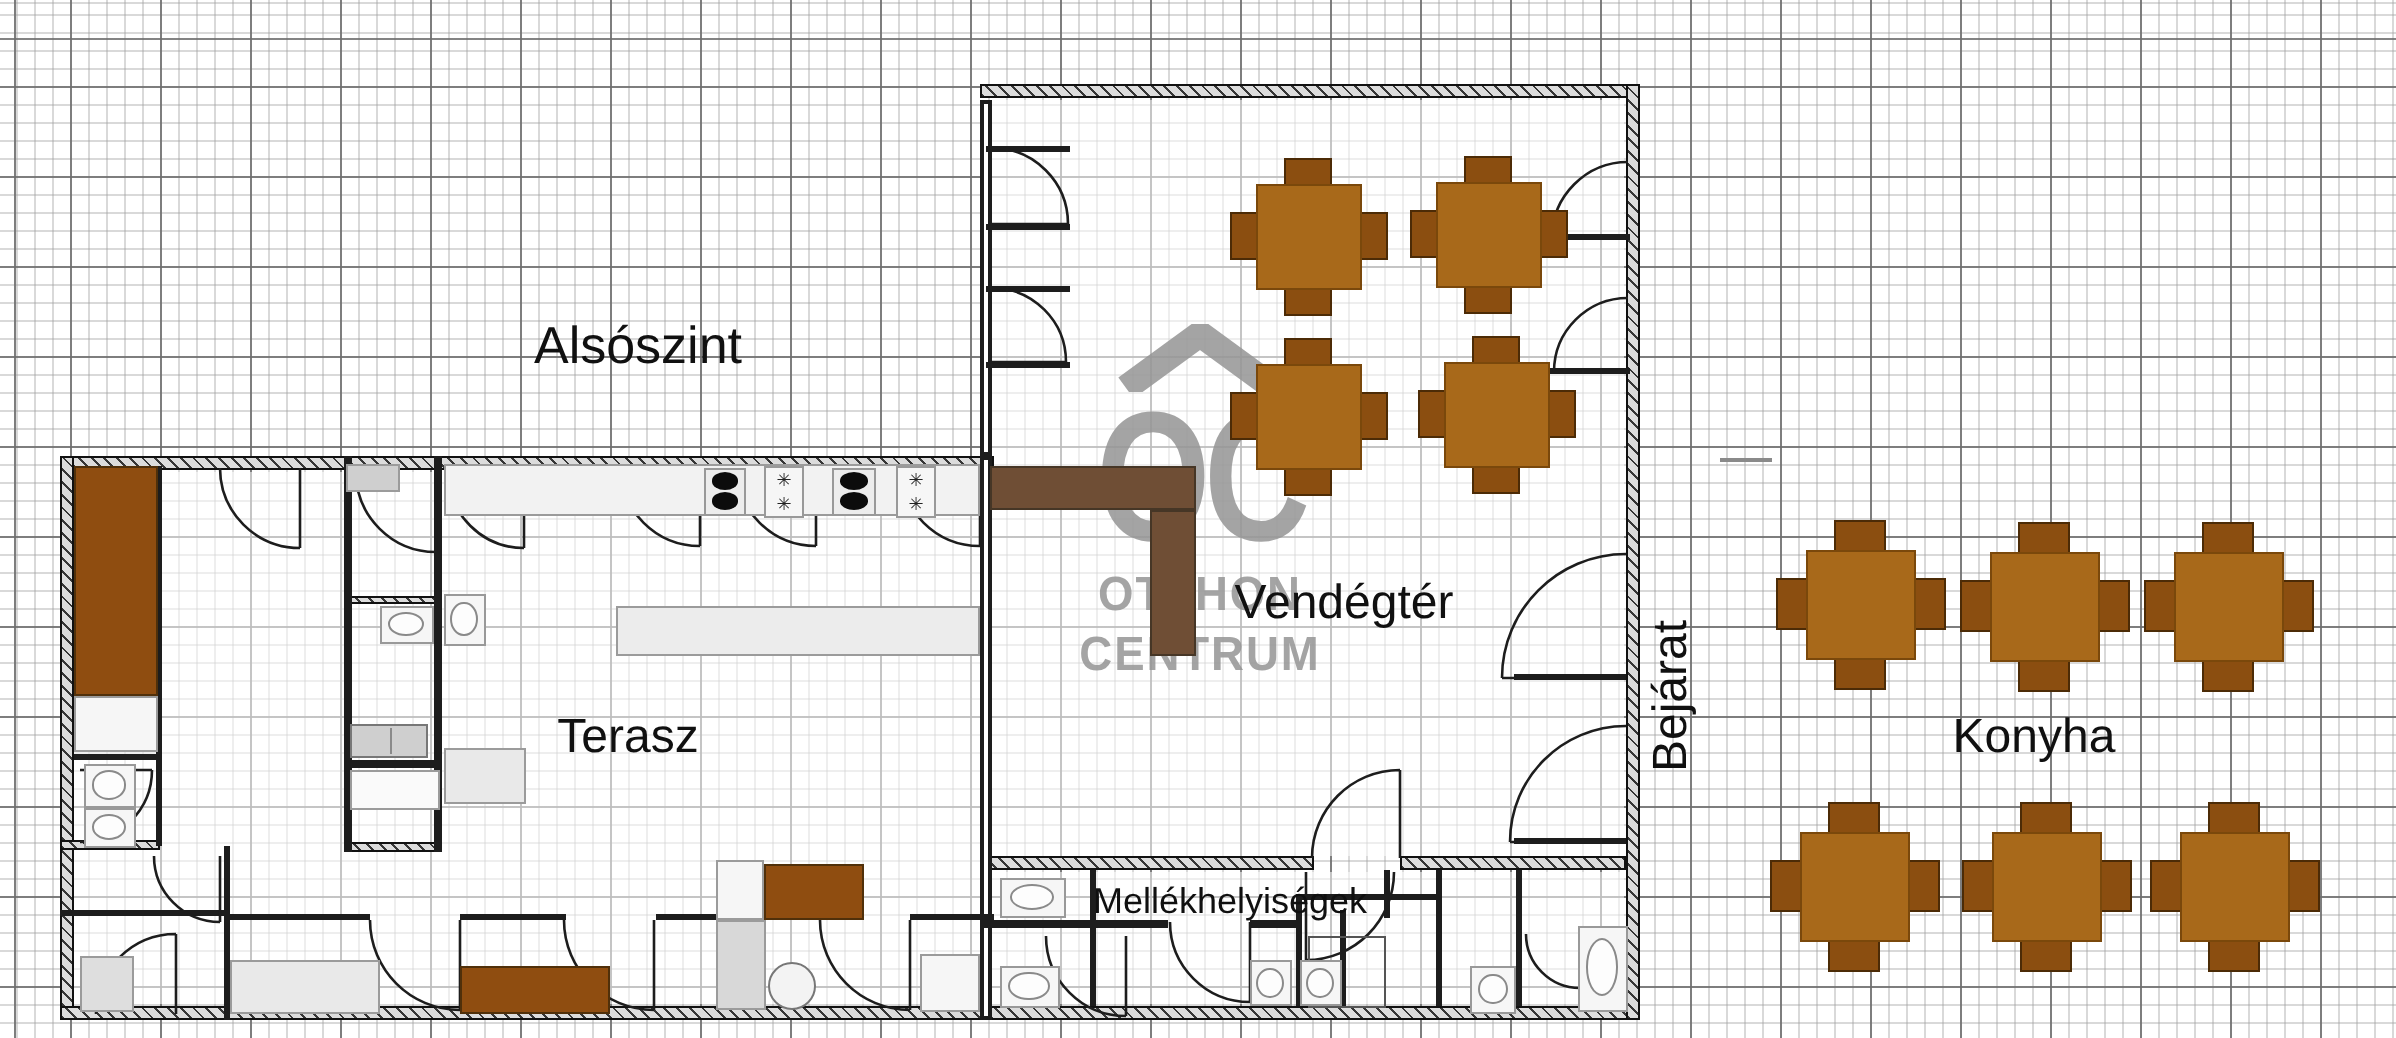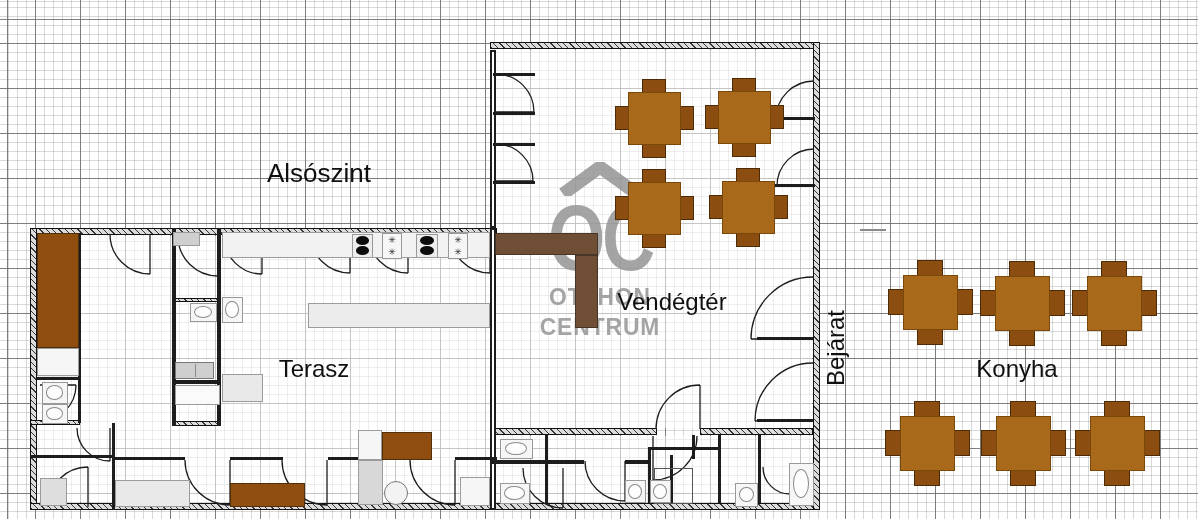--- a/index.html
+++ b/index.html
@@ -231,13 +231,14 @@
     <div class="el chair" style="left: 1104px; top: 400.5px; width: 26px; height: 18px; background: rgb(139, 78, 16); border: 1px solid rgb(76, 43, 6);"></div>
     <div class="el chair" style="left: 1104px; top: 467.5px; width: 26px; height: 18px; background: rgb(139, 78, 16); border: 1px solid rgb(76, 43, 6);"></div>
     <div class="el chair" style="left: 1074.5px; top: 430px; width: 18px; height: 26px; background: rgb(139, 78, 16); border: 1px solid rgb(76, 43, 6);"></div>
     <div class="el chair" style="left: 1141.5px; top: 430px; width: 18px; height: 26px; background: rgb(139, 78, 16); border: 1px solid rgb(76, 43, 6);"></div>
     <div class="el tbl" style="left: 1089.5px; top: 415.5px; width: 55px; height: 55px; background: rgb(168, 105, 26); border: 1px solid rgb(122, 72, 11);"></div>
     <div class="el lbl" style="left: 672px; top: 302px; font-size: 24px; transform: translate(-50%, -50%);">Vendégtér</div>
     <div class="el lbl" style="left: 319px; top: 173px; font-size: 26px; transform: translate(-50%, -50%);">Alsószint</div>
     <div class="el lbl" style="left: 314px; top: 369px; font-size: 24px; transform: translate(-50%, -50%);">Terasz</div>
     <div class="el lbl" style="left: 836px; top: 348px; font-size: 24px; transform: translate(-50%, -50%) rotate(-90deg);">Bejárat</div>
     <div class="el lbl" style="left: 1017px; top: 369px; font-size: 24px; transform: translate(-50%, -50%);">Konyha</div>
+    <div class="el lbl" style="left: 615px; top: 451px; font-size: 18px; transform: translate(-50%, -50%);">Mellékhelyiségek</div>
   </div>
 
 </body></html>

